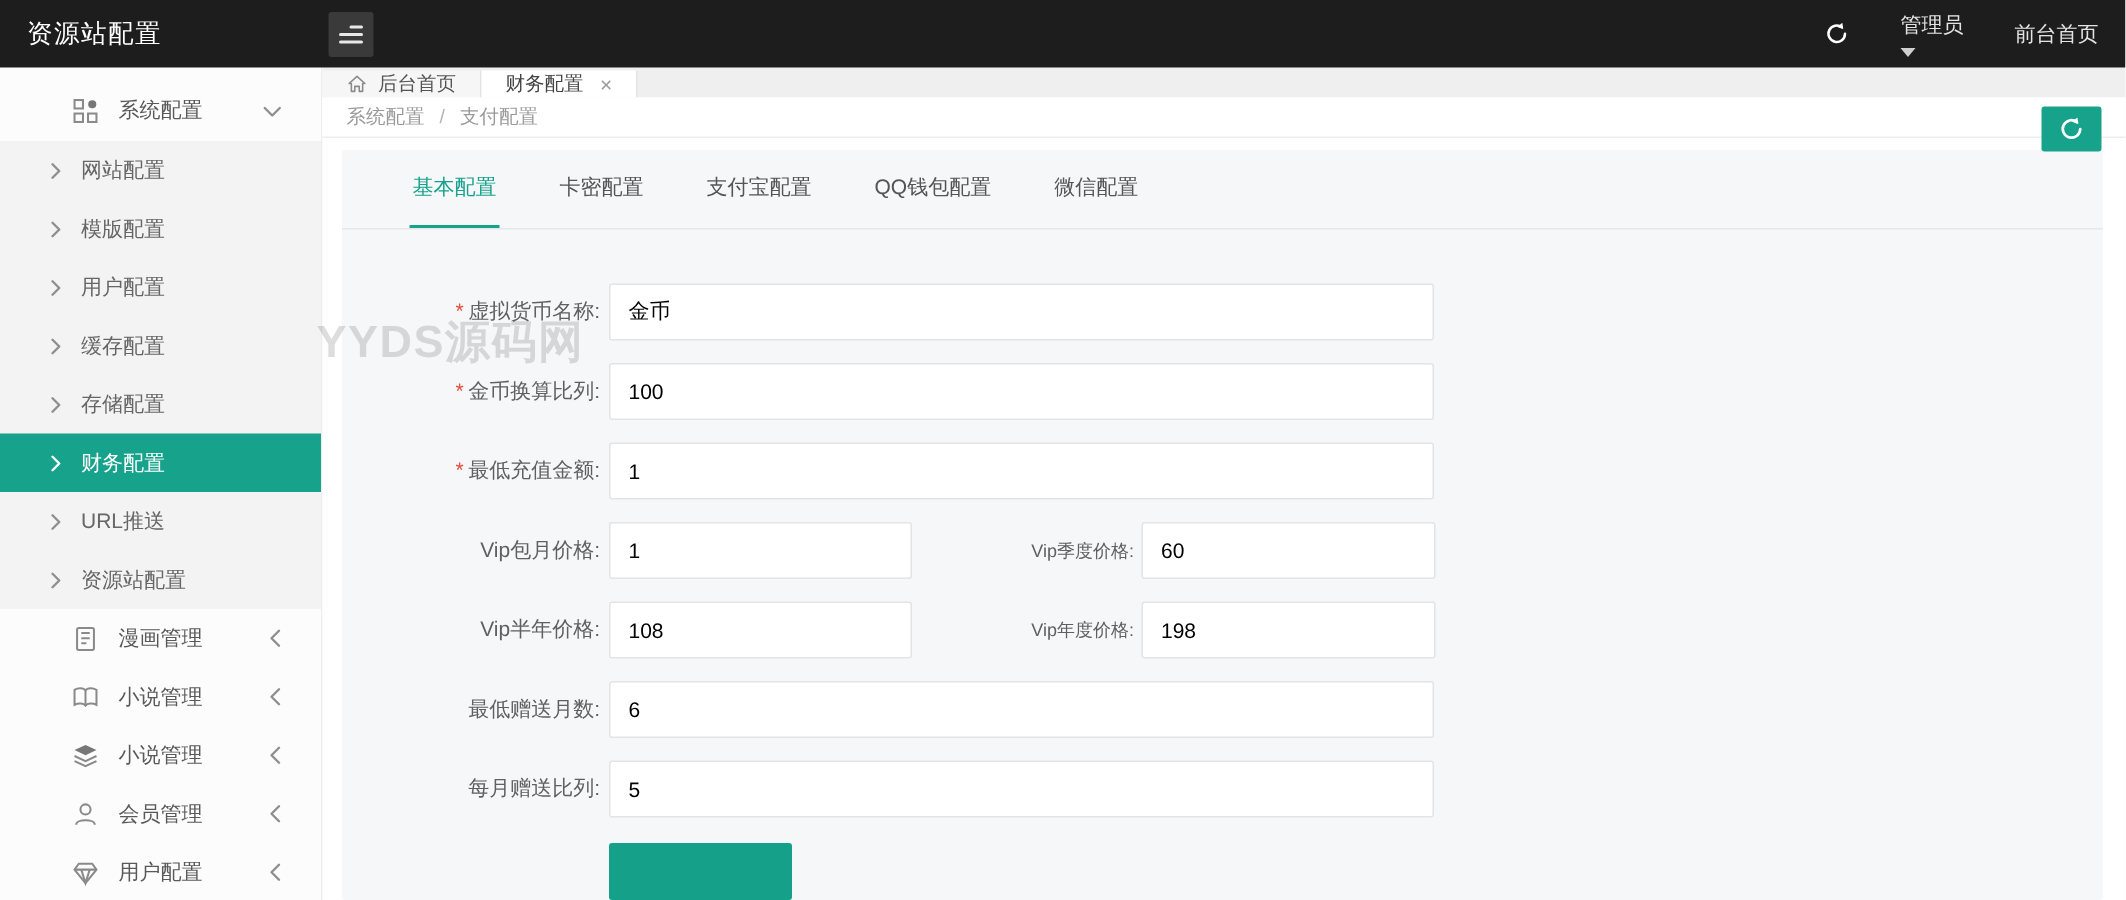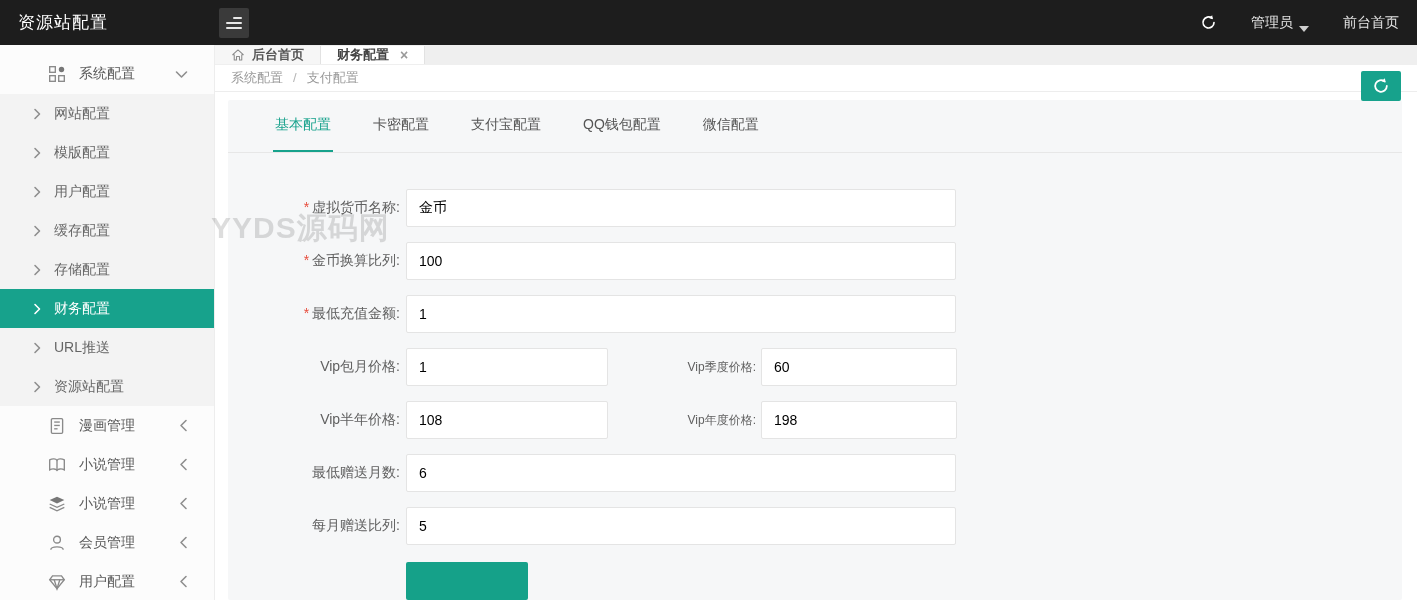--- a/index.html
+++ b/index.html
@@ -9,21 +9,21 @@
   
   .topbar { height:45px; background:#1d1d1d; display:flex; align-items:center; position:relative; z-index:5; }
   .logo-area { width:215px; padding-left:18px; color:#fff; font-size:17px; letter-spacing:1px; }
   .fold-btn { width:30px; height:30px; margin-left:4px; background:#3a3a3a; border:none; border-radius:2px;
     display:flex; flex-direction:column; justify-content:center; align-items:center; gap:3px; cursor:pointer; }
   .fold-btn i { display:block; height:2px; background:#e8e8e8; border-radius:1px; }
   .fold-btn i.b1 { width:9px; margin-left:7px; }
   .fold-btn i.b2 { width:16px; }
   .fold-btn i.b3 { width:16px; }
   .topbar-right { margin-left:auto; display:flex; align-items:center; gap:34px; padding-right:18px; color:#e3e3e3; font-size:14px; }
-  .topbar-right .titem { display:flex; align-items:flex-end; gap:6px; cursor:pointer; }
+  .topbar-right .titem { display:flex; align-items:flex-start; gap:6px; cursor:pointer;flex-direction:column; }
   .caret-down { width:0; height:0; border-left:5px solid transparent; border-right:5px solid transparent; border-top:6px solid #cfcfcf; display:inline-block; }
 
   
   .main { display:flex; height:555px; }
 
   
   .sidebar { width:215px; background:#fcfcfc; border-right:1px solid #ededed; padding-top:9px; flex-shrink:0; }
   .side-row { height:40px; display:flex; align-items:center; font-size:14px; color:#595959; cursor:pointer; }
   .side-group { padding-left:48px; }
   .side-group .g-icon { width:18px; height:18px; margin-right:13px; flex-shrink:0; }
@@ -36,21 +36,21 @@
   .sub-row.active svg polyline { stroke:#fff; }
   svg.ch { display:block; }
   svg.ch polyline { fill:none; stroke:#8f8f8f; stroke-width:1.6; stroke-linecap:round; stroke-linejoin:round; }
   .g-icon svg { display:block; }
   .g-icon svg * { stroke:#8a8a8a; fill:none; stroke-width:1.2; }
   .g-icon svg .fil { fill:#777; stroke:none; }
 
   
   .content { flex:1; display:flex; flex-direction:column; background:#fff; min-width:0; }
 
-  .tabbar { height:32px; background:#efefef; display:flex; align-items:center;font-weight:bold; }
+  .tabbar { height:32px; background:#efefef; display:flex; align-items:flex-end; }
   .tab { display:flex; align-items:center; padding:0 16px; font-size:13px; color:#555; gap:7px;
     background:#f6f6f6; border-right:1px solid #e2e2e2; cursor:pointer; }
   .tab.active { background:#fff; color:#444; }
   .tab .tclose { color:#9a9a9a; font-size:14px; margin-left:4px; line-height:1; }
   .home-icon svg { display:block; }
   .home-icon svg path { fill:none; stroke:#8a8a8a; stroke-width:1.2; stroke-linejoin:round; }
 
   .breadcrumb-bar { height:43px; background:#fff; border-bottom:1px solid #ededed; display:flex; align-items:center;
     padding:0 16px; font-size:13px; color:#9a9a9a; position:relative; }
   .crumb-sep { margin:0 10px; color:#b5b5b5; }

